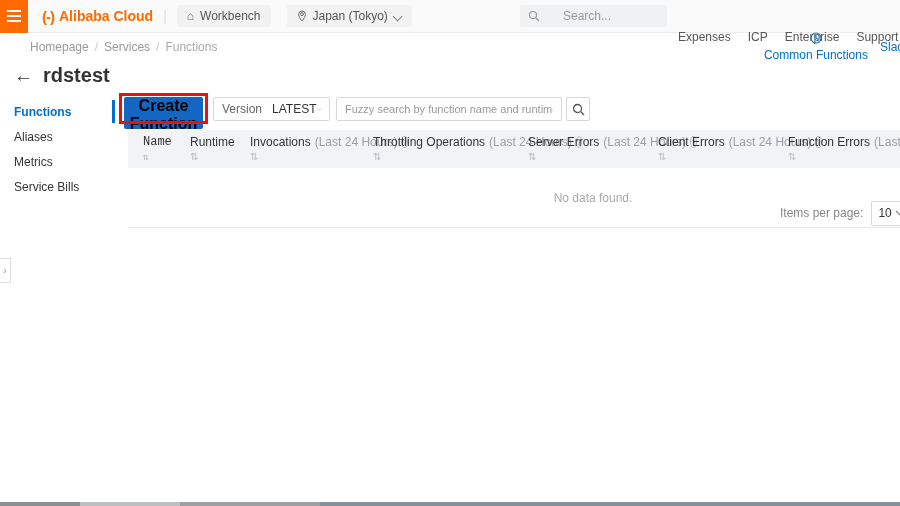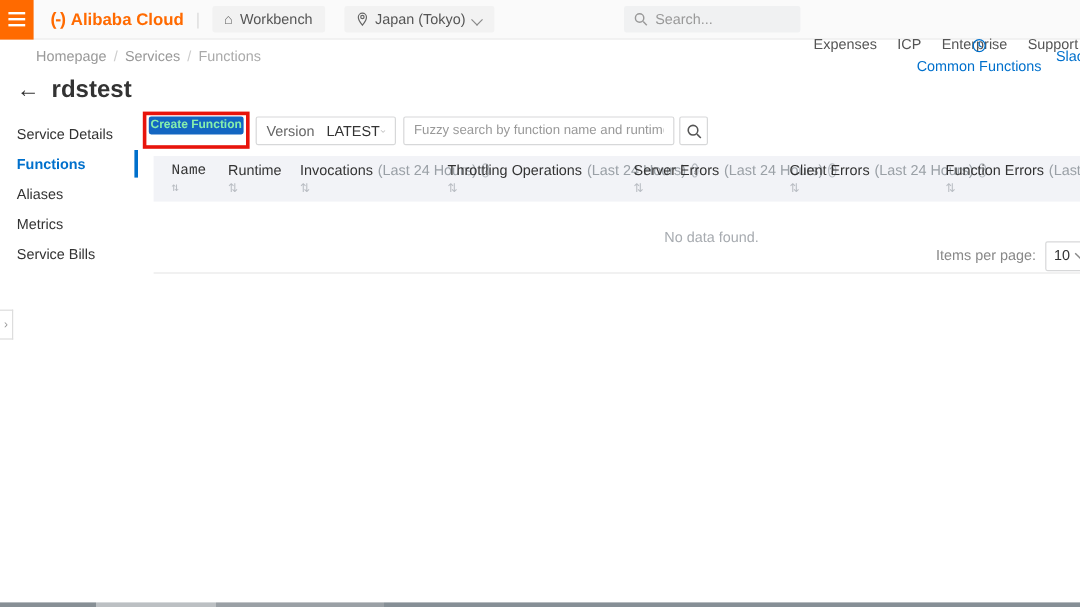--- a/index.html
+++ b/index.html
@@ -16,21 +16,21 @@
   .logo .mark { font-size:15px; letter-spacing:-1px; margin-right:5px; font-weight:bold; }
   .logo .word { font-size:14px; }
   .hdr-sep { color:#ddd; margin:0 10px; font-size:14px; }
   .chip { height:22px; background:#f2f2f2; border-radius:2px; display:flex; align-items:center;
     padding:0 10px; color:#555; margin-right:16px; cursor:pointer; }
   .chip .cicon { margin-right:6px; color:#666; font-size:12px; }
   .chev { display:inline-block; width:8px; height:8px; margin-left:6px; position:relative; }
   .chev::before { content:""; position:absolute; left:0; top:1px; width:6px; height:6px;
     border-right:1px solid #888; border-bottom:1px solid #888; transform:rotate(45deg); }
   .hdr-search { position:absolute; left:520px; top:5px; width:147px; height:22px; background:#f0f1f2;
-    border-radius:2px; display:flex; align-items:center; padding:0 8px; color:#999; }
+    border-radius:2px; display:flex; align-items:center; padding:0 8px; color:#999;gap:17px; }
   .hdr-search .q { margin-right:6px; }
   .hdr-nav { position:absolute; left:678px; top:0; height:33px; display:flex; align-items:center; gap:17px; color:#555; }
   .hdr-nav span { cursor:pointer; white-space:nowrap;margin-top:40px; }
 
   
   .crumbrow { position:absolute; left:0; top:34px; width:900px; height:26px; display:flex; align-items:center;margin-left:16px; }
   .crumbs { margin-left:14px; color:#999; display:flex; gap:6px; align-items:center; }
   .crumbs .sep { color:#ccc; }
   .crumbs .c { cursor:pointer; }
   .crumbs .last { color:#aaa; }
@@ -47,22 +47,22 @@
   .snav-item { height:25px; display:flex; align-items:center; padding-left:14px; color:#333;
     cursor:pointer; position:relative; }
   .snav-item.active { color:#0070cc; font-weight:bold; }
   .snav-item.active::after { content:""; position:absolute; right:0; top:1px; bottom:1px; width:3px; background:#0070cc; }
   .collapse-tab { position:absolute; left:0; top:258px; width:11px; height:25px; background:#fff;
     border:1px solid #ddd; border-left:none; display:flex; align-items:center; justify-content:center;
     color:#999; font-size:10px; cursor:pointer; }
 
   
   .annotation { position:absolute; left:119px; top:93px; width:89px; height:31px; border:3px solid #e8140c; z-index:5; pointer-events:none; }
-  .create-btn { position:absolute; left:124px; top:97px; width:79px; height:15px; background:#1366c2;
-    color:#86efac; font-weight:bold; font-size:10px; border:none; border-radius:2px; cursor:pointer; }
+  .create-btn { position:absolute; left:124px; top:97px; width:79px; height:32px; background:#1366c2;
+    color:#000000; font-weight:bold; font-size:16px; border:none; border-radius:2px; cursor:pointer; }
   .version-sel { position:absolute; left:213px; top:97px; width:117px; height:24px; border:1px solid #d7d8d9;
     border-radius:2px; background:#fff; display:flex; align-items:center; padding:0 8px; cursor:pointer; }
   .version-sel .vlabel { color:#666; margin-right:10px; }
   .version-sel .vvalue { color:#333; flex:1; }
   .fuzzy { position:absolute; left:336px; top:97px; width:226px; height:24px; border:1px solid #d7d8d9;
     border-radius:2px; padding:0 8px; font-size:11px; color:#333; font-family:"Liberation Sans",sans-serif; }
   .fuzzy::placeholder { color:#999; }
   .searchbtn { position:absolute; left:566px; top:97px; width:24px; height:24px; border:1px solid #d7d8d9;
     border-radius:2px; background:#fff; display:flex; align-items:center; justify-content:center; cursor:pointer; }
 
@@ -159,21 +159,20 @@
     <span class="lnk">Slack Ch</span>
   </div>
 </div>
 
 <div class="titlerow">
   <span class="backarr">←</span>
   <span class="ptitle">rdstest</span>
 </div>
 
 <div class="sidebar">
-  <div class="snav-item">Service Details</div>
   <div class="snav-item active">Functions</div>
   <div class="snav-item">Aliases</div>
   <div class="snav-item">Metrics</div>
   <div class="snav-item">Service Bills</div>
 </div>
 <div class="collapse-tab">›</div>
 
 <div class="annotation"></div>
 <button class="create-btn">Create Function</button>
 

